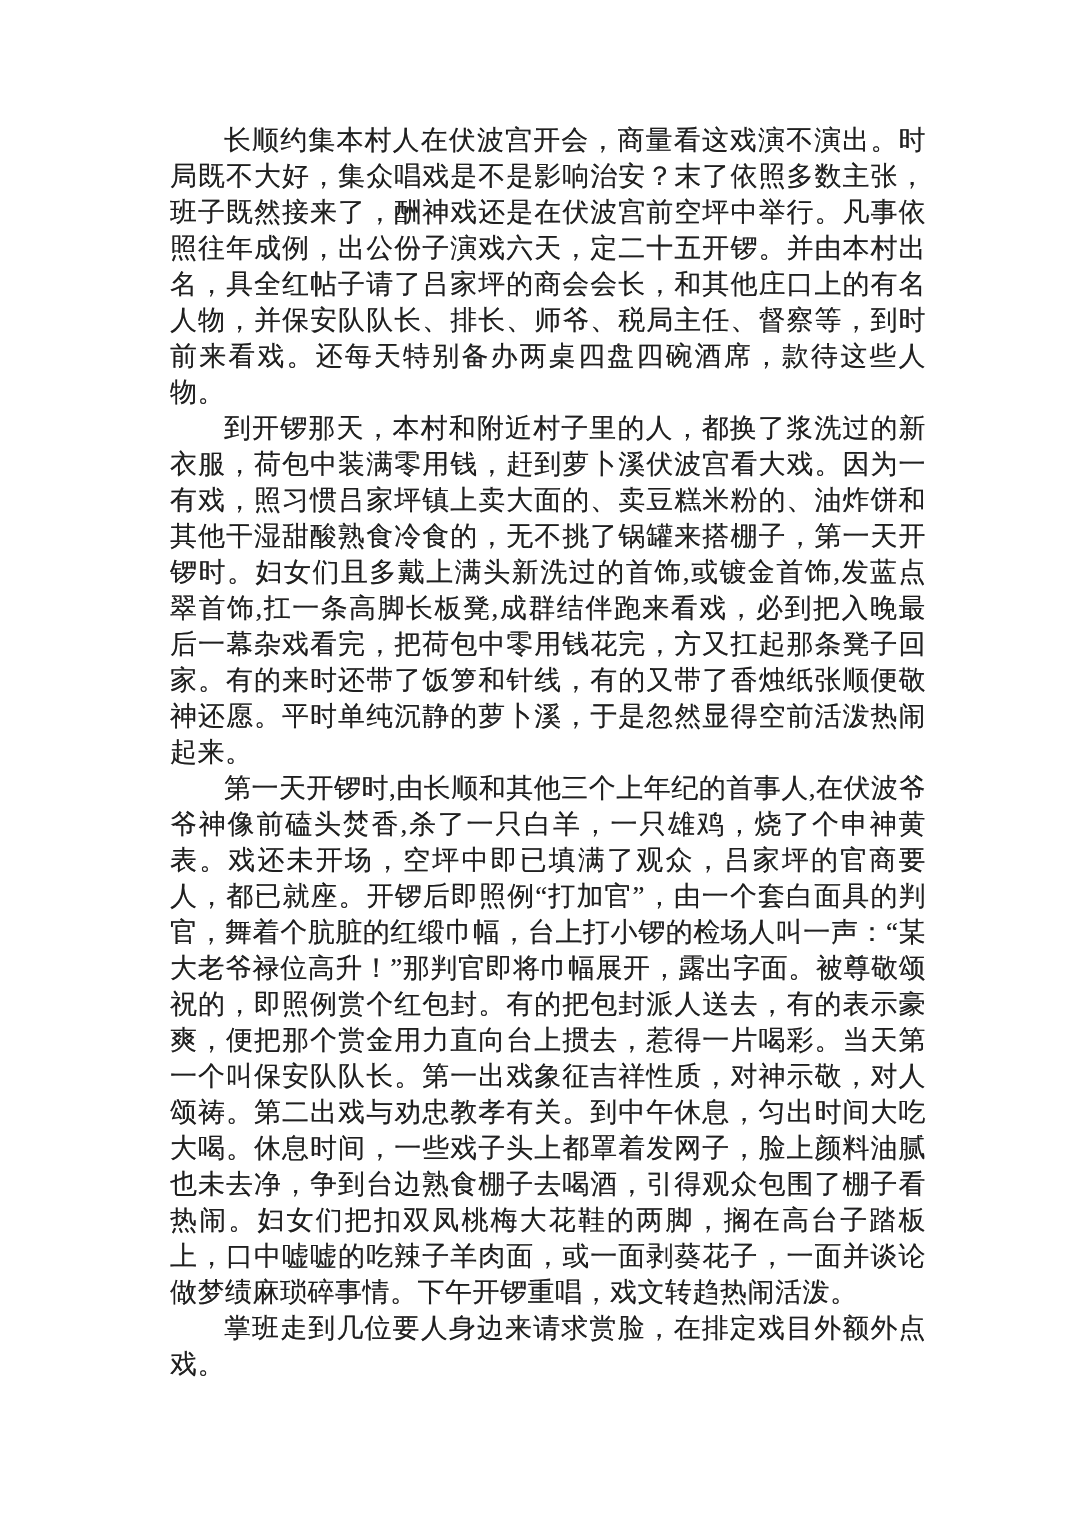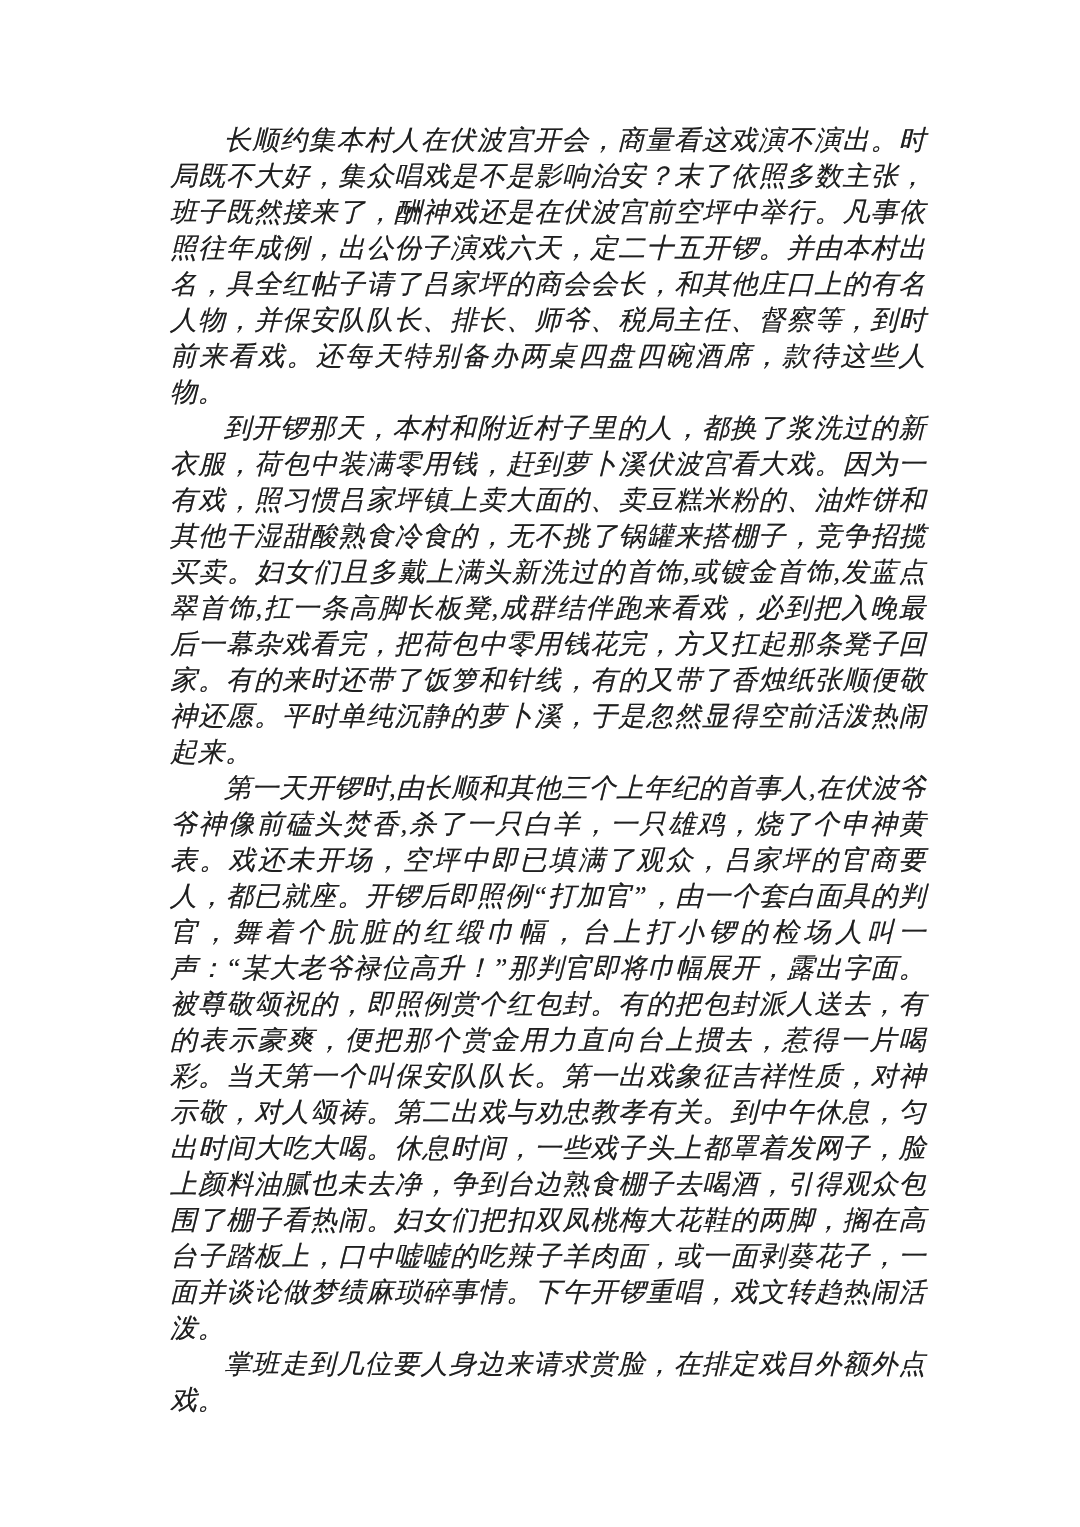--- a/index.html
+++ b/index.html
@@ -24,26 +24,25 @@
     font-size: 27px;
     line-height: 36px;
     text-align: justify;
     letter-spacing: 0.5px;
   }
   .para {
     margin: 0;
     text-indent: 2em;
     
     text-shadow: 0 0 0.4px rgba(30,30,30,0.55);
-    font-style: italic;
   }
 </style>
 </head>
 <body>
 
 <div class="page">
   <div class="passage">
       <p class="para">长顺约集本村人在伏波宫开会，商量看这戏演不演出。时局既不大好，集众唱戏是不是影响治安？末了依照多数主张，班子既然接来了，酬神戏还是在伏波宫前空坪中举行。凡事依照往年成例，出公份子演戏六天，定二十五开锣。并由本村出名，具全红帖子请了吕家坪的商会会长，和其他庄口上的有名人物，并保安队队长、排长、师爷、税局主任、督察等，到时前来看戏。还每天特别备办两桌四盘四碗酒席，款待这些人物。</p>
-      <p class="para">到开锣那天，本村和附近村子里的人，都换了浆洗过的新衣服，荷包中装满零用钱，赶到萝卜溪伏波宫看大戏。因为一有戏，照习惯吕家坪镇上卖大面的、卖豆糕米粉的、油炸饼和其他干湿甜酸熟食冷食的，无不挑了锅罐来搭棚子，竞争招揽买卖。妇女们且多戴上满头新洗过的首饰,或镀金首饰,发蓝点翠首饰,扛一条高脚长板凳,成群结伴跑来看戏，必到把入晚最后一幕杂戏看完，把荷包中零用钱花完，方又扛起那条凳子回家。有的来时还带了饭箩和针线，有的又带了香烛纸张顺便敬神还愿。平时单纯沉静的萝卜溪，于是忽然显得空前活泼热闹起来。</p>
+      <p class="para">到开锣那天，本村和附近村子里的人，都换了浆洗过的新衣服，荷包中装满零用钱，赶到萝卜溪伏波宫看大戏。因为一有戏，照习惯吕家坪镇上卖大面的、卖豆糕米粉的、油炸饼和其他干湿甜酸熟食冷食的，无不挑了锅罐来搭棚子，第一天开锣时。妇女们且多戴上满头新洗过的首饰,或镀金首饰,发蓝点翠首饰,扛一条高脚长板凳,成群结伴跑来看戏，必到把入晚最后一幕杂戏看完，把荷包中零用钱花完，方又扛起那条凳子回家。有的来时还带了饭箩和针线，有的又带了香烛纸张顺便敬神还愿。平时单纯沉静的萝卜溪，于是忽然显得空前活泼热闹起来。</p>
       <p class="para">第一天开锣时,由长顺和其他三个上年纪的首事人,在伏波爷爷神像前磕头焚香,杀了一只白羊，一只雄鸡，烧了个申神黄表。戏还未开场，空坪中即已填满了观众，吕家坪的官商要人，都已就座。开锣后即照例“打加官”，由一个套白面具的判官，舞着个肮脏的红缎巾幅，台上打小锣的检场人叫一声：“某大老爷禄位高升！”那判官即将巾幅展开，露出字面。被尊敬颂祝的，即照例赏个红包封。有的把包封派人送去，有的表示豪爽，便把那个赏金用力直向台上掼去，惹得一片喝彩。当天第一个叫保安队队长。第一出戏象征吉祥性质，对神示敬，对人颂祷。第二出戏与劝忠教孝有关。到中午休息，匀出时间大吃大喝。休息时间，一些戏子头上都罩着发网子，脸上颜料油腻也未去净，争到台边熟食棚子去喝酒，引得观众包围了棚子看热闹。妇女们把扣双凤桃梅大花鞋的两脚，搁在高台子踏板上，口中嘘嘘的吃辣子羊肉面，或一面剥葵花子，一面并谈论做梦绩麻琐碎事情。下午开锣重唱，戏文转趋热闹活泼。</p>
       <p class="para">掌班走到几位要人身边来请求赏脸，在排定戏目外额外点戏。</p>
     </div>
 </div>
 
 </body></html>

